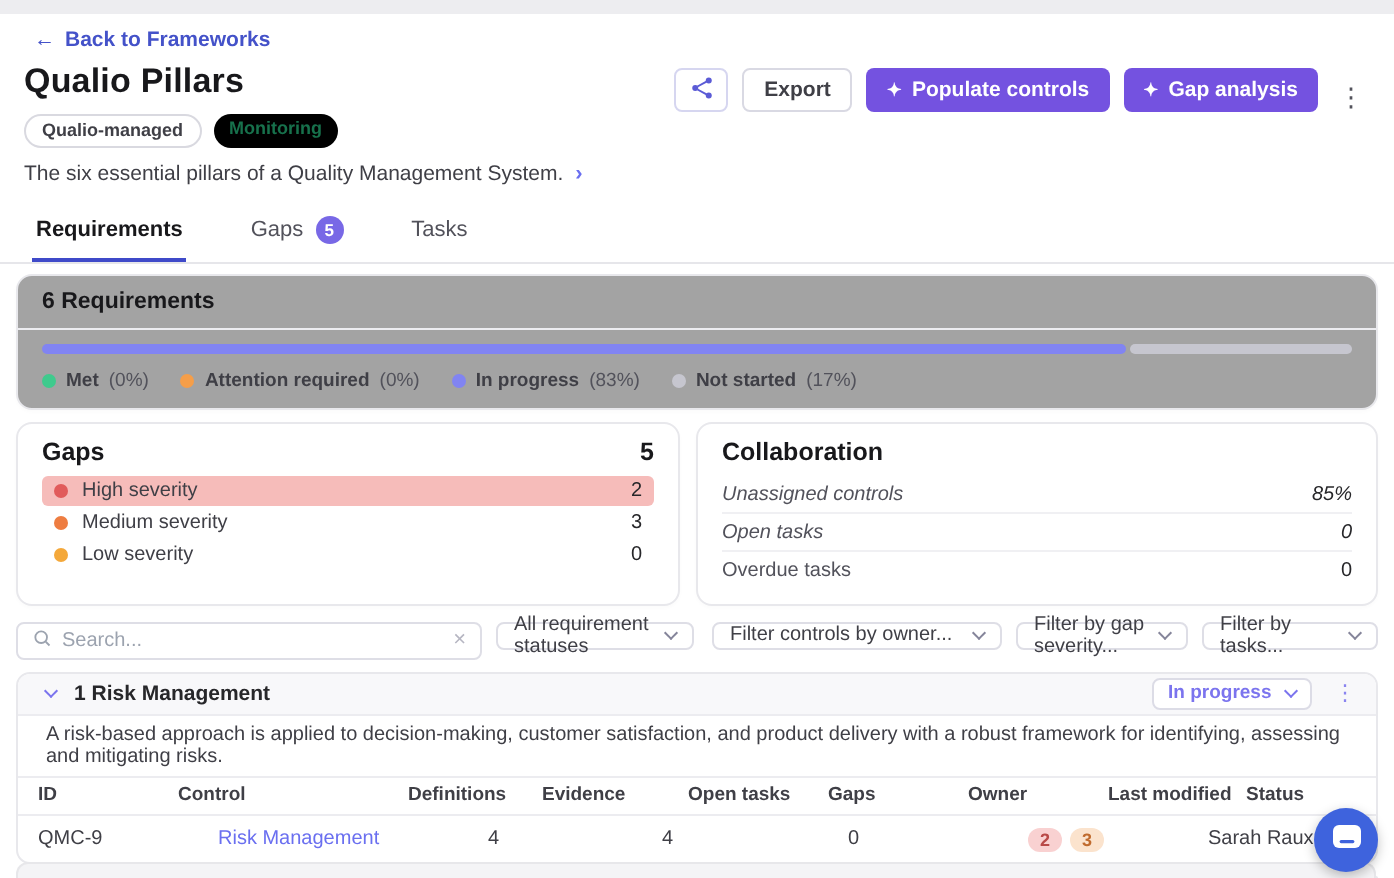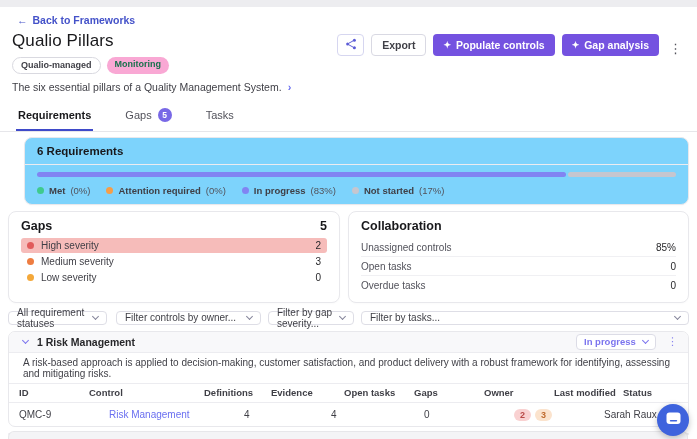--- a/index.html
+++ b/index.html
@@ -7,63 +7,63 @@
   body {
     font-family: "Liberation Sans", sans-serif;
     background:#fff; color:#27272a; position:relative; font-size:11px;
   }
   .top-strip { height:7px; background:#ededf0; width:100%; }
 
   
   .header { padding:7px 12px 0 12px; }
   .back-link { display:inline-flex; align-items:center; gap:5px; color:#4452c9; font-size:10.5px; font-weight:600; text-decoration:none; margin-left:5px; cursor:pointer; }
   .header-main { display:flex; justify-content:space-between; align-items:flex-start; margin-top:5px; }
-  .page-title { font-size:17px; font-weight:400; color:#18181b; letter-spacing:.1px; }
+  .page-title { font-size:17px; font-weight:700; color:#18181b; letter-spacing:.1px; }
   .badge-row { display:flex; gap:6px; margin-top:6px; }
   .badge { font-size:9px; font-weight:600; padding:2px 8px; border-radius:9px; line-height:1.2; }
   .badge.outline { border:1px solid #d9d9e0; background:#fff; color:#3f3f46; }
-  .badge.green { background:#f9a8d4; color:#17714c; }
+  .badge.green { background:#000000; color:#17714c; }
   .desc-row { display:flex; align-items:center; gap:6px; margin-top:7px; font-size:10.5px; color:#3f3f46; }
   .desc-chev { color:#6a6ff0; font-size:11px; font-weight:700; cursor:pointer; }
   .header-actions { display:flex; align-items:flex-end; gap:7px; margin-top:3px; }
   .icon-btn { width:27px; height:22px; border:1px solid #d6d6f0; border-radius:4px; background:#fff; display:flex; align-items:center; justify-content:center; cursor:pointer; }
   .btn { height:22px; border-radius:4px; font-size:10.5px; font-weight:600; display:flex; align-items:center; gap:5px; padding:0 10px; cursor:pointer; font-family:inherit; border:1px solid transparent; }
   .btn.secondary { background:#fff; border-color:#d9d9e3; color:#3f3f46; }
   .btn.primary { background:#7452e0; color:#fff; border:none; }
   .sparkle { font-size:9px; line-height:1; }
   .kebab { color:#52525b; font-size:13px; padding:0 3px; cursor:pointer; background:none; border:none; font-family:inherit; }
 
   
   .tabs { display:flex; gap:30px; padding:0 16px; border-bottom:1px solid #e6e6ea; margin-top:9px; }
   .tab { display:flex; align-items:center; gap:6px; padding:6px 2px 7px 2px; font-size:11px; color:#52525b; cursor:pointer; border-bottom:2.5px solid transparent; }
   .tab.active { color:#18181b; font-weight:700; border-bottom-color:#3f4ac9; }
   .tab-count { background:#7868e6; color:#fff; font-size:8.5px; font-weight:700; width:14px; height:14px; border-radius:50%; display:flex; align-items:center; justify-content:center; }
 
   
-  .panel { border:1px solid #e8e8ec; border-radius:8px; background:#7dd3fc; margin:5px 8px 0 24px; box-shadow:0 1px 2px rgba(0,0,0,.02); }
+  .panel { border:1px solid #e8e8ec; border-radius:8px; background:#a3a3a3; margin:5px 8px 0 8px; box-shadow:0 1px 2px rgba(0,0,0,.02); }
   .req-header { font-size:11.5px; font-weight:700; color:#18181b; padding:7px 12px; border-bottom:1px solid #ececf0; }
   .req-body { padding:7px 12px 8px 12px; }
   .progress-track { display:flex; gap:2px; height:5px; }
   .progress-seg { height:5px; border-radius:3px; }
   .legend { display:flex; gap:16px; margin-top:8px; align-items:center; }
   .legend-item { display:flex; align-items:center; gap:5px; font-size:9.5px; }
   .dot { width:7px; height:7px; border-radius:50%; flex:0 0 auto; }
   .legend-label { font-weight:600; color:#3f3f46; }
   .legend-pct { color:#52525b; }
 
   
   .cards-row { display:flex; gap:8px; margin:6px 8px 0 8px; }
   .card { border:1px solid #e8e8ec; border-radius:8px; background:#fff; padding:7px 12px 8px 12px; box-shadow:0 1px 2px rgba(0,0,0,.02); }
   .card.gaps { width:332px; }
   .card.collab { flex:1; }
   .card-title-row { display:flex; justify-content:space-between; font-size:12.5px; font-weight:700; color:#18181b; margin-bottom:5px; }
   .gap-row { display:flex; align-items:center; gap:7px; font-size:10px; color:#3f3f46; padding:2px 6px; border-radius:3px; margin-top:1px; }
   .gap-row .val { margin-left:auto; color:#27272a; }
   .collab-row { display:flex; justify-content:space-between; font-size:10px; color:#52525b; padding:4px 0 3px 0; }
-  .collab-row:not(:last-child) { border-bottom:1px solid #f0f0f3; }
+  .collab-row:not(:last-child) { border-bottom:1px solid #f0f0f3;font-style:italic; }
   .collab-row .val { color:#27272a; }
 
   
   .filters { display:flex; gap:7px; margin:8px 8px 0 8px; }
   .search-box { width:233px; height:19px; border:1px solid #dedee6; border-radius:4px; display:flex; align-items:center; gap:5px; padding:0 7px; background:#fff; }
   .search-box input { border:none; outline:none; flex:1; font-size:10px; font-family:inherit; color:#3f3f46; background:transparent; }
   .search-box input::placeholder { color:#9ca3af; }
   .clear-x { color:#b6b6c2; font-size:11px; cursor:pointer; line-height:1; }
   .select { height:14px; border:1px solid #dedee6; border-radius:4px; background:#fff; display:flex; align-items:center; justify-content:space-between; padding:0 8px; font-size:10px; color:#3f3f46; cursor:pointer; }
   .sel-status { width:99px; margin-right:2px; }
@@ -226,20 +226,30 @@
       <span class="val">0</span>
     </div>
     <div class="collab-row">
       <span>Overdue tasks</span>
       <span class="val">0</span>
     </div>
   </div>
 </div>
 
 <div class="filters">
+  <div class="search-box">
+    <span>
+      <svg width="10" height="10" viewBox="0 0 24 24" fill="none" stroke="#9ca3af" stroke-width="2.2">
+          <circle cx="11" cy="11" r="7"></circle>
+          <path d="M21 21l-4.5-4.5"></path>
+        </svg>
+    </span>
+    <input type="text" placeholder="Search..." style="">
+    <span class="clear-x">×</span>
+  </div>
   <div class="select sel-status">
     <span>All requirement statuses</span>
     <span class="chev"></span>
   </div>
   <div class="select sel-owner">
     <span>Filter controls by owner...</span>
     <span class="chev"></span>
   </div>
   <div class="select sel-severity">
     <span>Filter by gap severity...</span>

